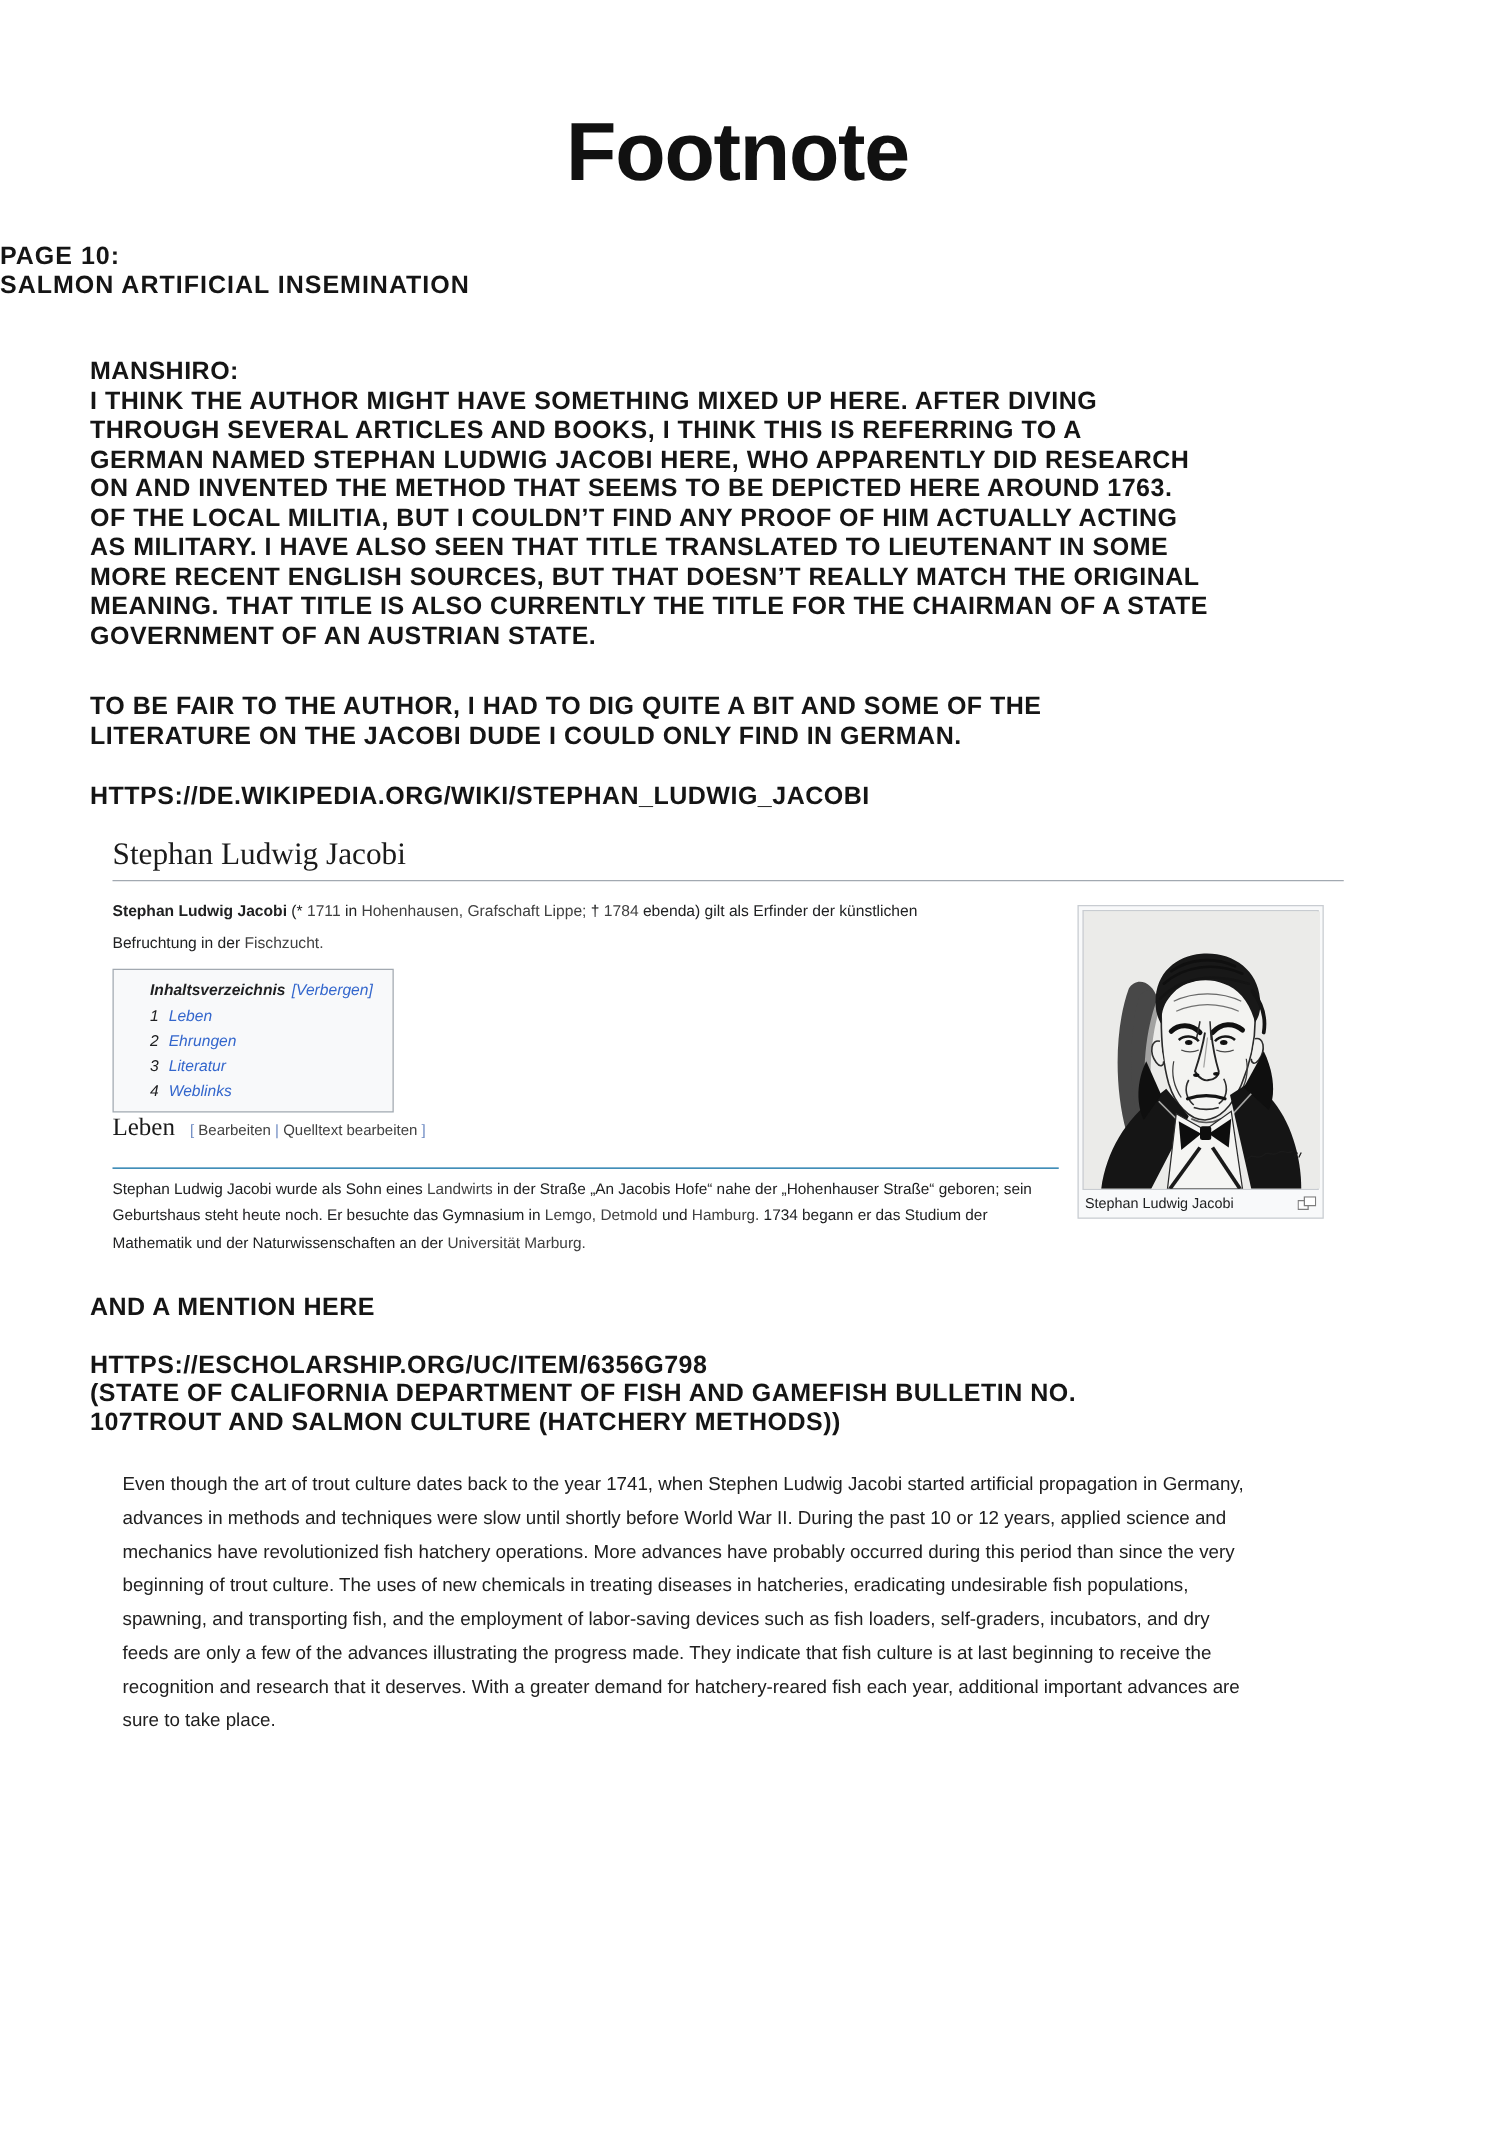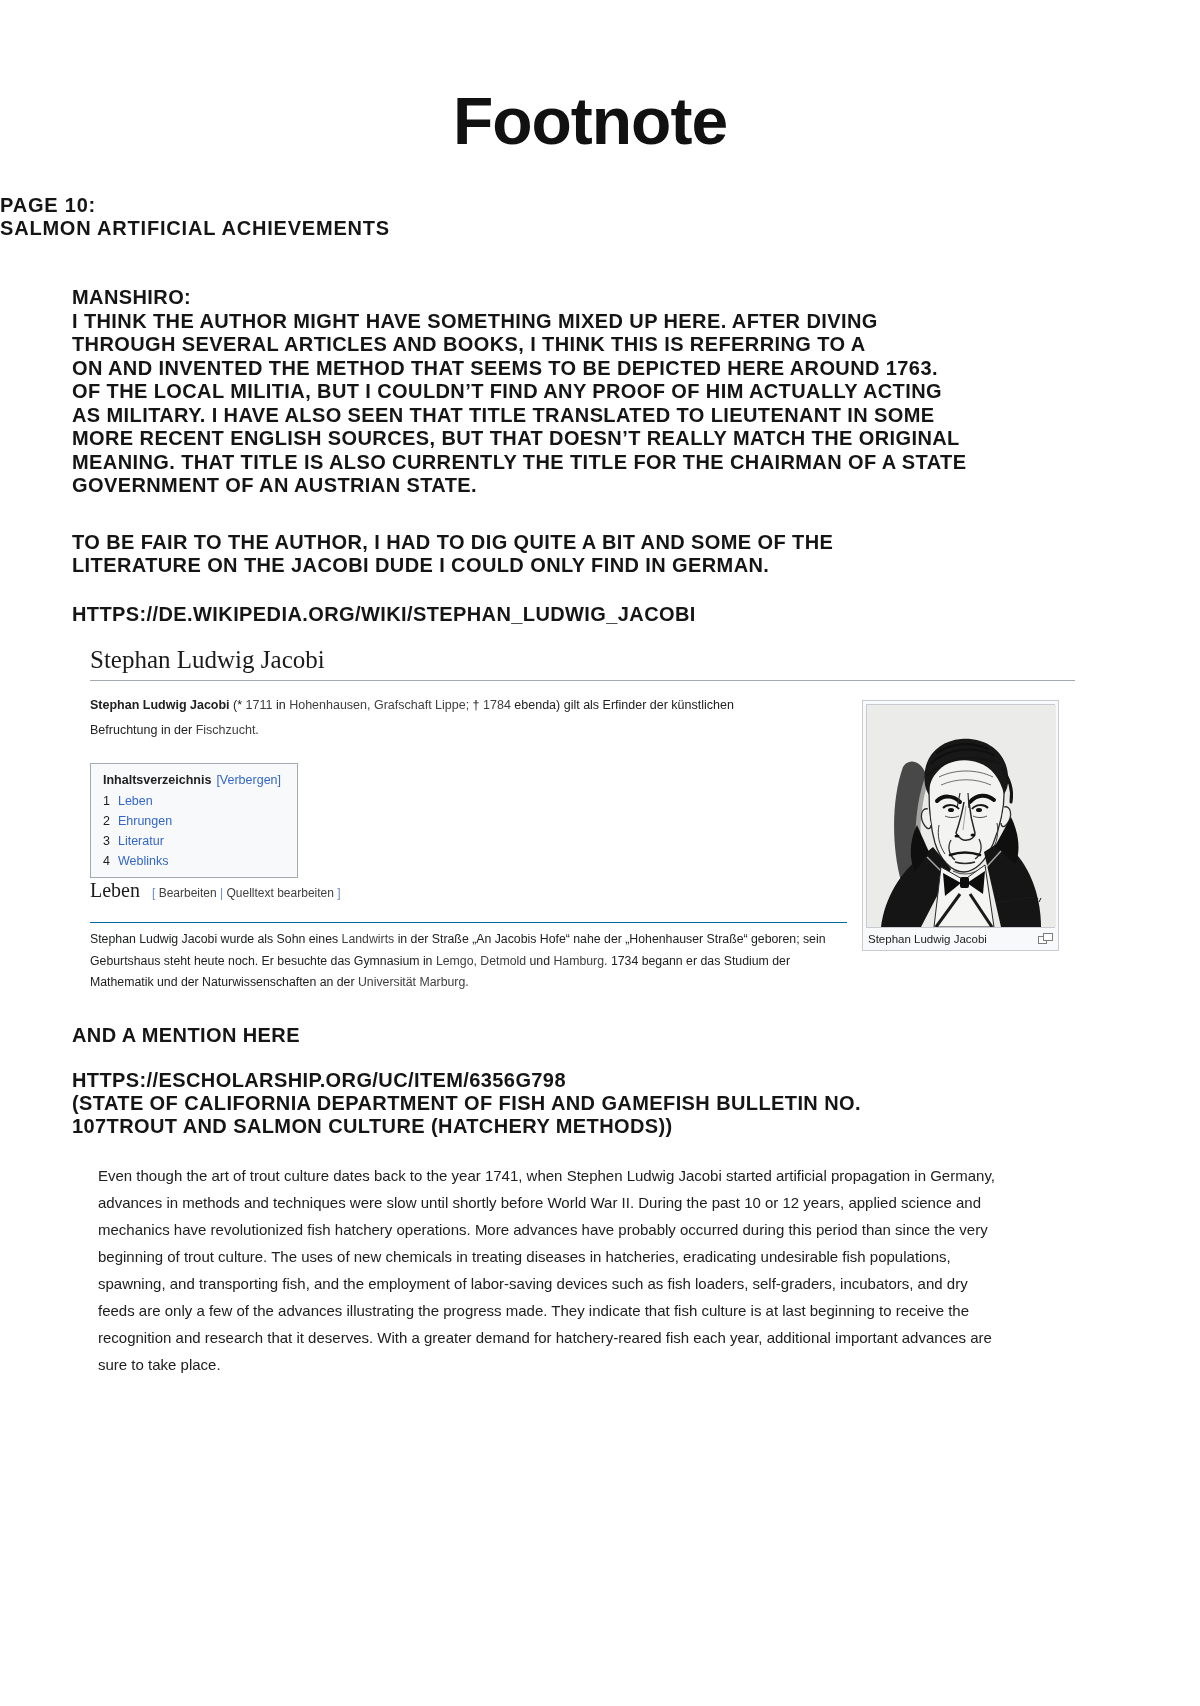--- a/index.html
+++ b/index.html
@@ -21,22 +21,22 @@
   
   .wiki{position:relative;margin:20px 0 0 90px;width:985px;
         font-family:"Liberation Sans",sans-serif;color:#202122;}
   .wiki-h1{font-family:"Liberation Serif",serif;font-size:25px;font-weight:400;line-height:28px;
            padding-bottom:6px;border-bottom:1px solid #a2a9b1;color:#1b1b1b;}
   .wiki-intro{margin-top:12px;width:676px;font-size:12.5px;line-height:25px;}
   .seg-bold{font-weight:700;}
   .seg-link{color:#404040;cursor:pointer;}
   .seg-text{color:#202122;}
   .seg-bracket,.seg-pipe{color:#6d8ac2;}
-  .wiki-toc{margin-top:20px;display:inline-block;border:1px solid #a2a9b1;background:#f8f9fa;
-            padding:9px 16px 10px 12px;font-size:12.5px;min-width:148px;}
+  .wiki-toc{margin-top:8px;display:inline-block;border:1px solid #a2a9b1;background:#f8f9fa;
+            padding:9px 16px 10px 29px;font-size:12.5px;min-width:148px;font-style:italic;}
   .toc-head{font-size:12.5px;}
   .toc-title{font-weight:700;color:#202122;}
   .toc-toggle{color:#3366cc;margin-left:5px;cursor:pointer;}
   .toc-row{margin-top:8px;line-height:12px;}
   .toc-num{color:#202122;margin-right:8px;}
   .toc-link{color:#3366cc;cursor:pointer;}
   .wiki-h2row{margin-top:1px;width:757px;border-bottom:1px solid #0369a1;padding-bottom:20px;}
   .wiki-h2{font-family:"Liberation Serif",serif;font-size:20px;font-weight:400;color:#1b1b1b;}
   .wiki-edit{font-size:12px;margin-left:12px;}
   .wiki-para{margin-top:6px;width:745px;font-size:12.3px;line-height:21.5px;}
@@ -57,28 +57,29 @@
 </style>
 </head>
 <body>
 
 <div class="page">
 
   <div class="main-title">Footnote</div>
 
   <div class="subtitle">
     <div>PAGE 10:</div>
-    <div>SALMON ARTIFICIAL ACHIEVEMENTS</div>
+    <div>SALMON ARTIFICIAL INSEMINATION</div>
   </div>
 
   <div class="comic comic-main">
     <div>MANSHIRO:</div>
     <div>
         <div>I THINK THE AUTHOR MIGHT HAVE SOMETHING MIXED UP HERE. AFTER DIVING</div>
         <div>THROUGH SEVERAL ARTICLES AND BOOKS, I THINK THIS IS REFERRING TO A</div>
+        <div>GERMAN NAMED STEPHAN LUDWIG JACOBI HERE, WHO APPARENTLY DID RESEARCH</div>
         <div>ON AND INVENTED THE METHOD THAT SEEMS TO BE DEPICTED HERE AROUND 1763.</div>
         <div>OF THE LOCAL MILITIA, BUT I COULDN’T FIND ANY PROOF OF HIM ACTUALLY ACTING</div>
         <div>AS MILITARY. I HAVE ALSO SEEN THAT TITLE TRANSLATED TO LIEUTENANT IN SOME</div>
         <div>MORE RECENT ENGLISH SOURCES, BUT THAT DOESN’T REALLY MATCH THE ORIGINAL</div>
         <div>MEANING. THAT TITLE IS ALSO CURRENTLY THE TITLE FOR THE CHAIRMAN OF A STATE</div>
         <div>GOVERNMENT OF AN AUSTRIAN STATE.</div>
       </div>
     <div class="comic-p2">
         <div>TO BE FAIR TO THE AUTHOR, I HAD TO DIG QUITE A BIT AND SOME OF THE</div>
         <div>LITERATURE ON THE JACOBI DUDE I COULD ONLY FIND IN GERMAN.</div>

